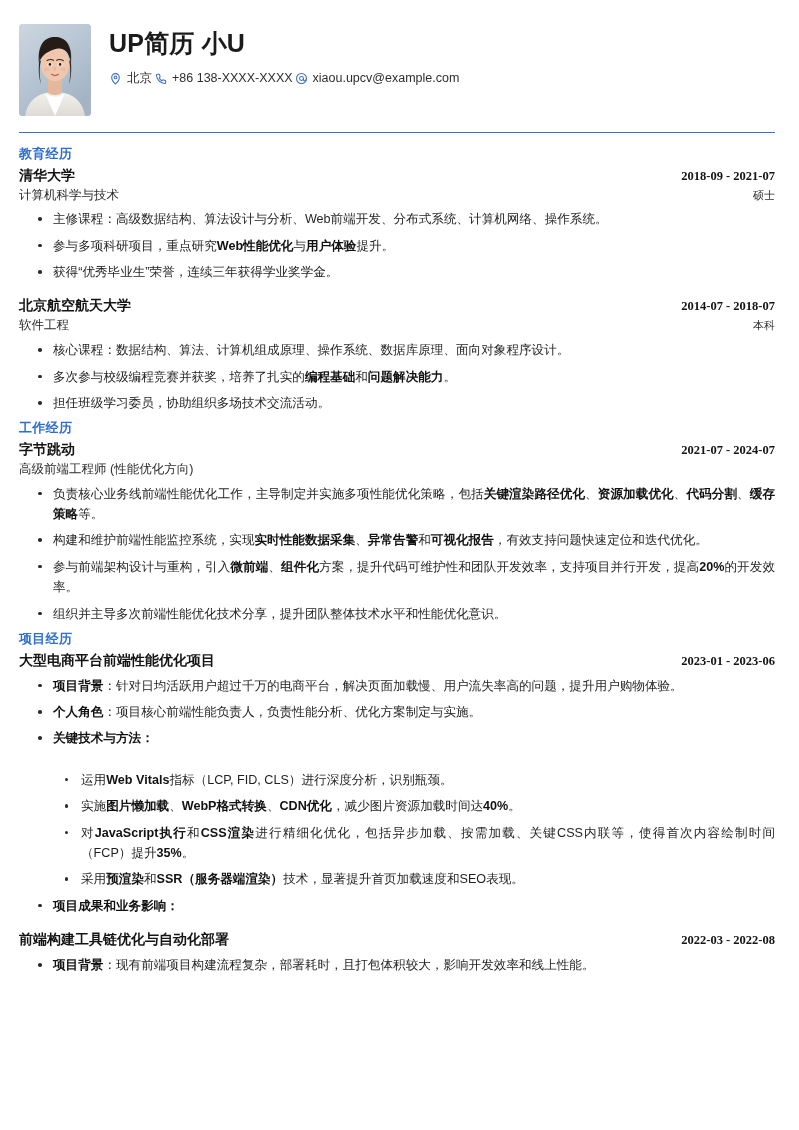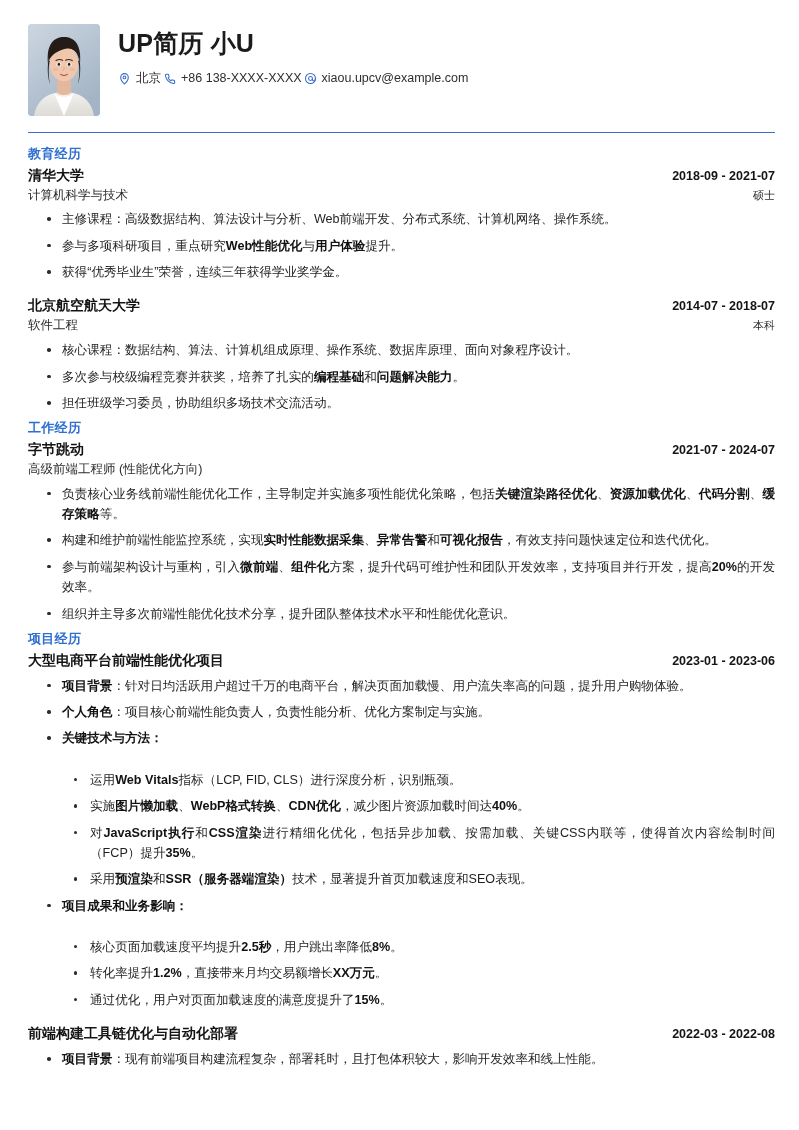--- a/index.html
+++ b/index.html
@@ -12,21 +12,21 @@
     height: 1130px;
     overflow: hidden;
     font-family: "Liberation Sans", "DejaVu Sans", sans-serif;
     color: #1a1a1a;
     -webkit-font-smoothing: antialiased;
   }
   .page {
     width: 799px;
     height: 1130px;
     box-sizing: border-box;
-    padding: 24px 24px 0 28px;
+    padding: 24px 24px 0 19px;
     position: relative;
   }
 
   
   .header {
     display: flex;
     align-items: flex-start;
     gap: 18px;
     padding-bottom: 14px;
   }
@@ -108,20 +108,21 @@
     font-size: 14px;
     font-weight: 700;
     color: #141414;
   }
   .date {
     font-size: 12.5px;
     font-weight: 700;
     color: #141414;
     white-space: nowrap;
     flex: 0 0 auto;
+    font-family: Liberation Serif, serif;
   }
   .role {
     font-size: 12.5px;
     font-weight: 400;
     color: #2b2b2b;
   }
   .degree {
     font-size: 11px;
     font-weight: 400;
     color: #2b2b2b;
@@ -338,25 +339,21 @@
           </div>
           <ul class="bullets">
             <li><span><b>项目背景</b>：针对日均活跃用户超过千万的电商平台，解决页面加载慢、用户流失率高的问题，提升用户购物体验。</span></li>
             <li><span><b>个人角色</b>：项目核心前端性能负责人，负责性能分析、优化方案制定与实施。</span></li>
             <li><span><b>关键技术与方法：</b></span><ul class="sub">
                 <li><span>运用<b>Web Vitals</b>指标（LCP, FID, CLS）进行深度分析，识别瓶颈。</span></li>
                 <li><span>实施<b>图片懒加载</b>、<b>WebP格式转换</b>、<b>CDN优化</b>，减少图片资源加载时间达<b>40%</b>。</span></li>
                 <li><span>对<b>JavaScript执行</b>和<b>CSS渲染</b>进行精细化优化，包括异步加载、按需加载、关键CSS内联等，使得首次内容绘制时间（FCP）提升<b>35%</b>。</span></li>
                 <li><span>采用<b>预渲染</b>和<b>SSR（服务器端渲染）</b>技术，显著提升首页加载速度和SEO表现。</span></li>
               </ul></li>
-            <li><span><b>项目成果和业务影响：</b></span><ul class="sub">
-                <li><span>核心页面加载速度平均提升<b>2.5秒</b>，用户跳出率降低<b>8%</b>。</span></li>
-                <li><span>转化率提升<b>1.2%</b>，直接带来月均交易额增长<b>XX万元</b>。</span></li>
-                <li><span>通过优化，用户对页面加载速度的满意度提升了<b>15%</b>。</span></li>
-              </ul></li>
+            <li><span><b>项目成果和业务影响：</b></span></li>
           </ul>
         </div>
         <div class="entry">
           <div class="entry-row">
             <span class="org">前端构建工具链优化与自动化部署</span>
             <span class="date">2022-03 - 2022-08</span>
           </div>
           <ul class="bullets">
             <li><span><b>项目背景</b>：现有前端项目构建流程复杂，部署耗时，且打包体积较大，影响开发效率和线上性能。</span></li>
           </ul>

